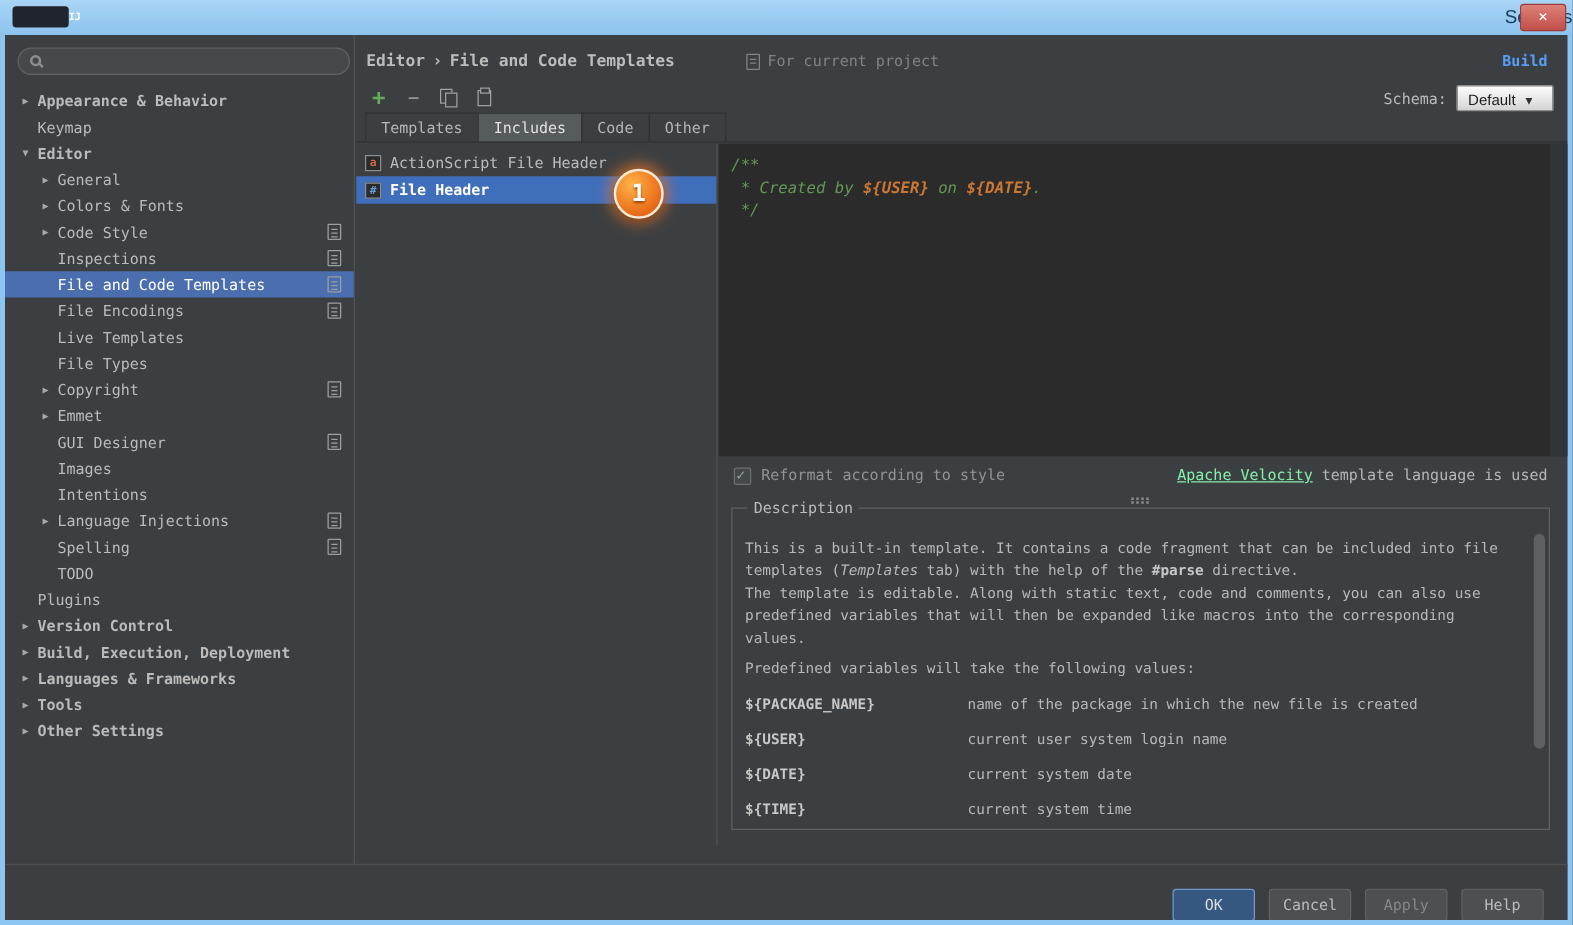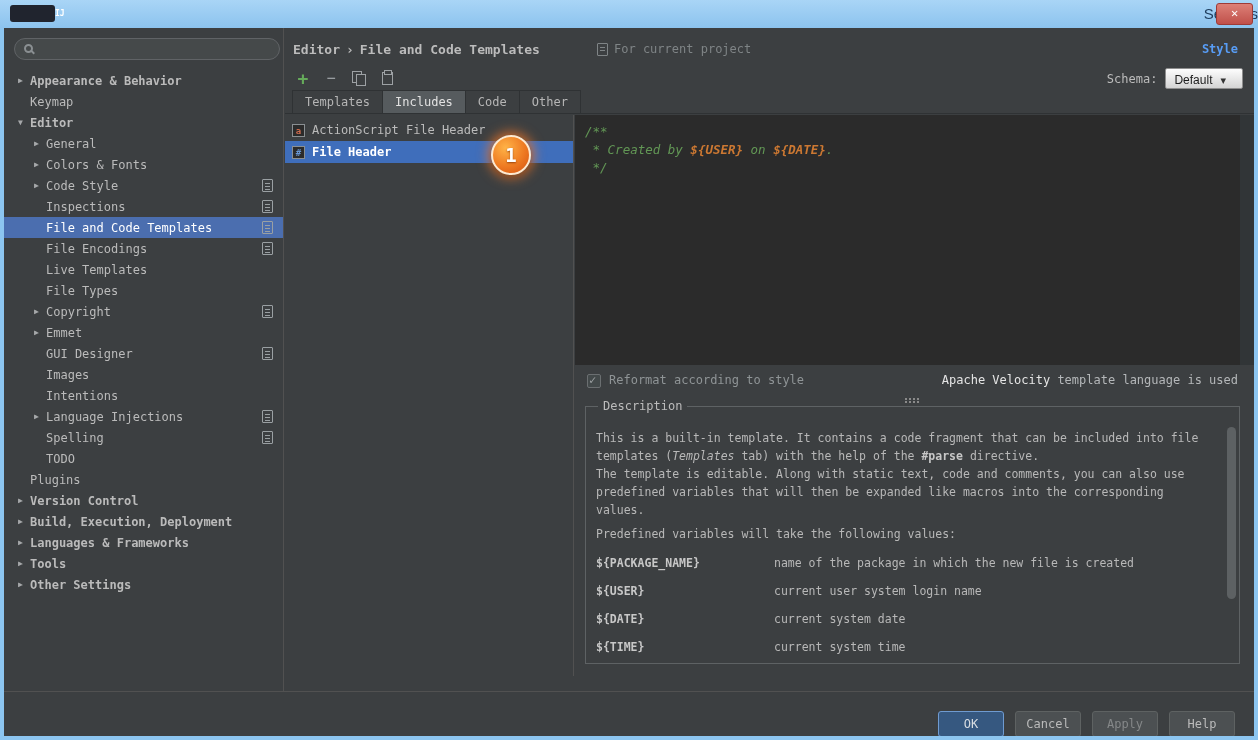--- a/index.html
+++ b/index.html
@@ -132,21 +132,21 @@
   .ed-scroll { position: absolute; right: 0; top: 0; width: 14px; height: 250px;
     background: #313537; }
 
   .reformat-row { position: absolute; left: 290px; top: 337px; width: 679px; height: 32px; }
   .cb { position: absolute; left: 12px; top: 9px; width: 14px; height: 14px;
     background: #43494a; border: 1px solid #6b6f71; border-radius: 2px; cursor: pointer; }
   .cb::before { content: "✓"; position: absolute; left: 1px; top: -2px;
     color: #9ca0a2; font-size: 12px; font-weight: bold; }
   .cb-lbl { position: absolute; left: 34px; top: 8px; color: #8f9496; }
   .velocity { position: absolute; right: 16px; top: 8px; color: #b4b7b9; }
-  .link { color: #e5e5e5; cursor: pointer; }
+  .link { color: #86efac; text-decoration: underline; cursor: pointer; }
 
   .grip { position: absolute; left: 620px; top: 370px; width: 2px; height: 2px;
     background: #8a8a8a;
     box-shadow: 4px 0 #8a8a8a, 8px 0 #8a8a8a, 12px 0 #8a8a8a,
                 0 3px #8a8a8a, 4px 3px #8a8a8a, 8px 3px #8a8a8a, 12px 3px #8a8a8a;
     cursor: row-resize; }
 
   
   .desc { position: absolute; left: 300px; top: 378px; width: 655px; height: 258px;
     border: 1px solid #5e6264; }
@@ -294,21 +294,21 @@
 
     <div class="main">
 
       <div class="breadcrumb">
         <span>Editor</span><span class="crumb-sep">›</span><span>File and Code Templates</span>
       </div>
       <div class="scope">
         <span class="pgic2"></span>
         <span>For current project</span>
       </div>
-      <div class="reset-link">Style</div>
+      <div class="reset-link">Build</div>
 
       <div class="toolbar">
         <div class="icon-btn">
             <span class="plus-icon"></span>
           </div>
         <div class="icon-btn">
             <span class="minus-icon"></span>
           </div>
         <div class="icon-btn">
             <span class="copy-icon"></span>

